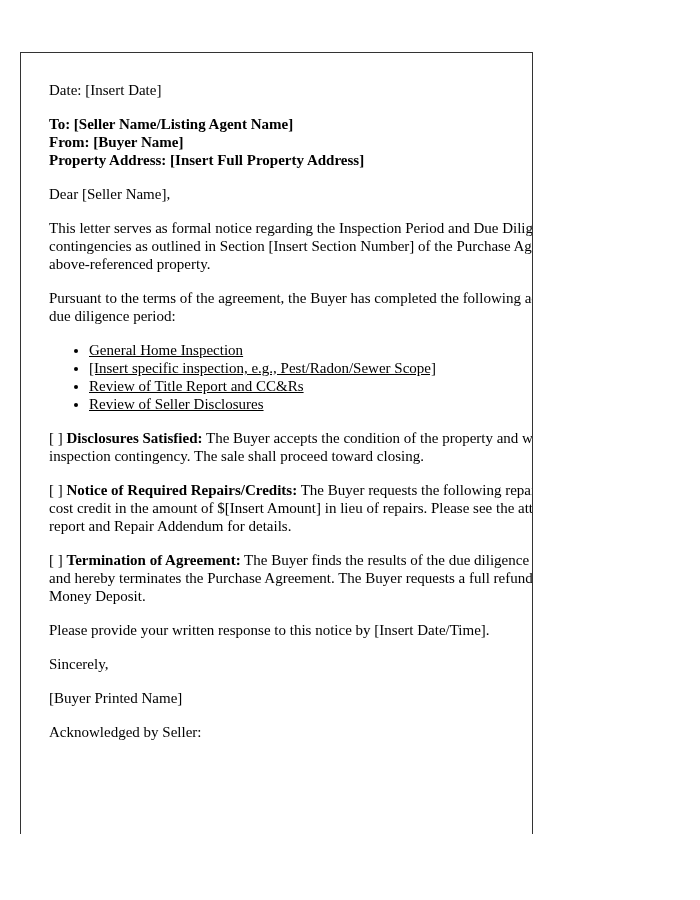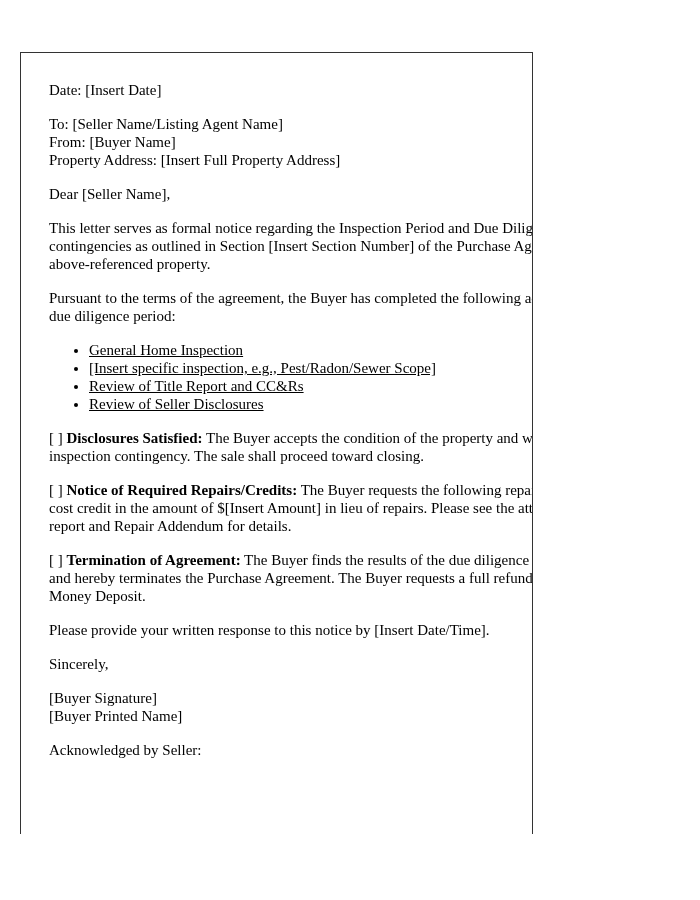--- a/index.html
+++ b/index.html
@@ -37,20 +37,21 @@
       line-height: 18px;
     }
     p {
       margin: 0 0 16px 0;
     }
     .block p.line {
       margin: 0;
     }
     .header-block {
       margin-bottom: 16px;
+      font-weight: bold;
     }
     ul {
       margin: 0 0 16px 0;
       padding-left: 40px;
       text-decoration: underline;
     }
     ul li {
       margin: 0;
       padding: 0;
     }
@@ -102,20 +103,19 @@
     <p>
       <span>[ ]</span>
       <b>Termination of Agreement:</b><span> The Buyer finds the results of the due diligence unsatisfactory and hereby terminates the Purchase Agreement. The Buyer requests a full refund of the Earnest Money Deposit.</span>
     </p>
 
     <p>Please provide your written response to this notice by [Insert Date/Time].</p>
 
     <p>Sincerely,</p>
 
     <div class="block sig-block">
-      <p class="line">[Buyer Signature]</p>
       <p class="line">[Buyer Printed Name]</p>
     </div>
 
     <p>Acknowledged by Seller:</p>
 
   </div>
 </div>
 
 </body></html>

